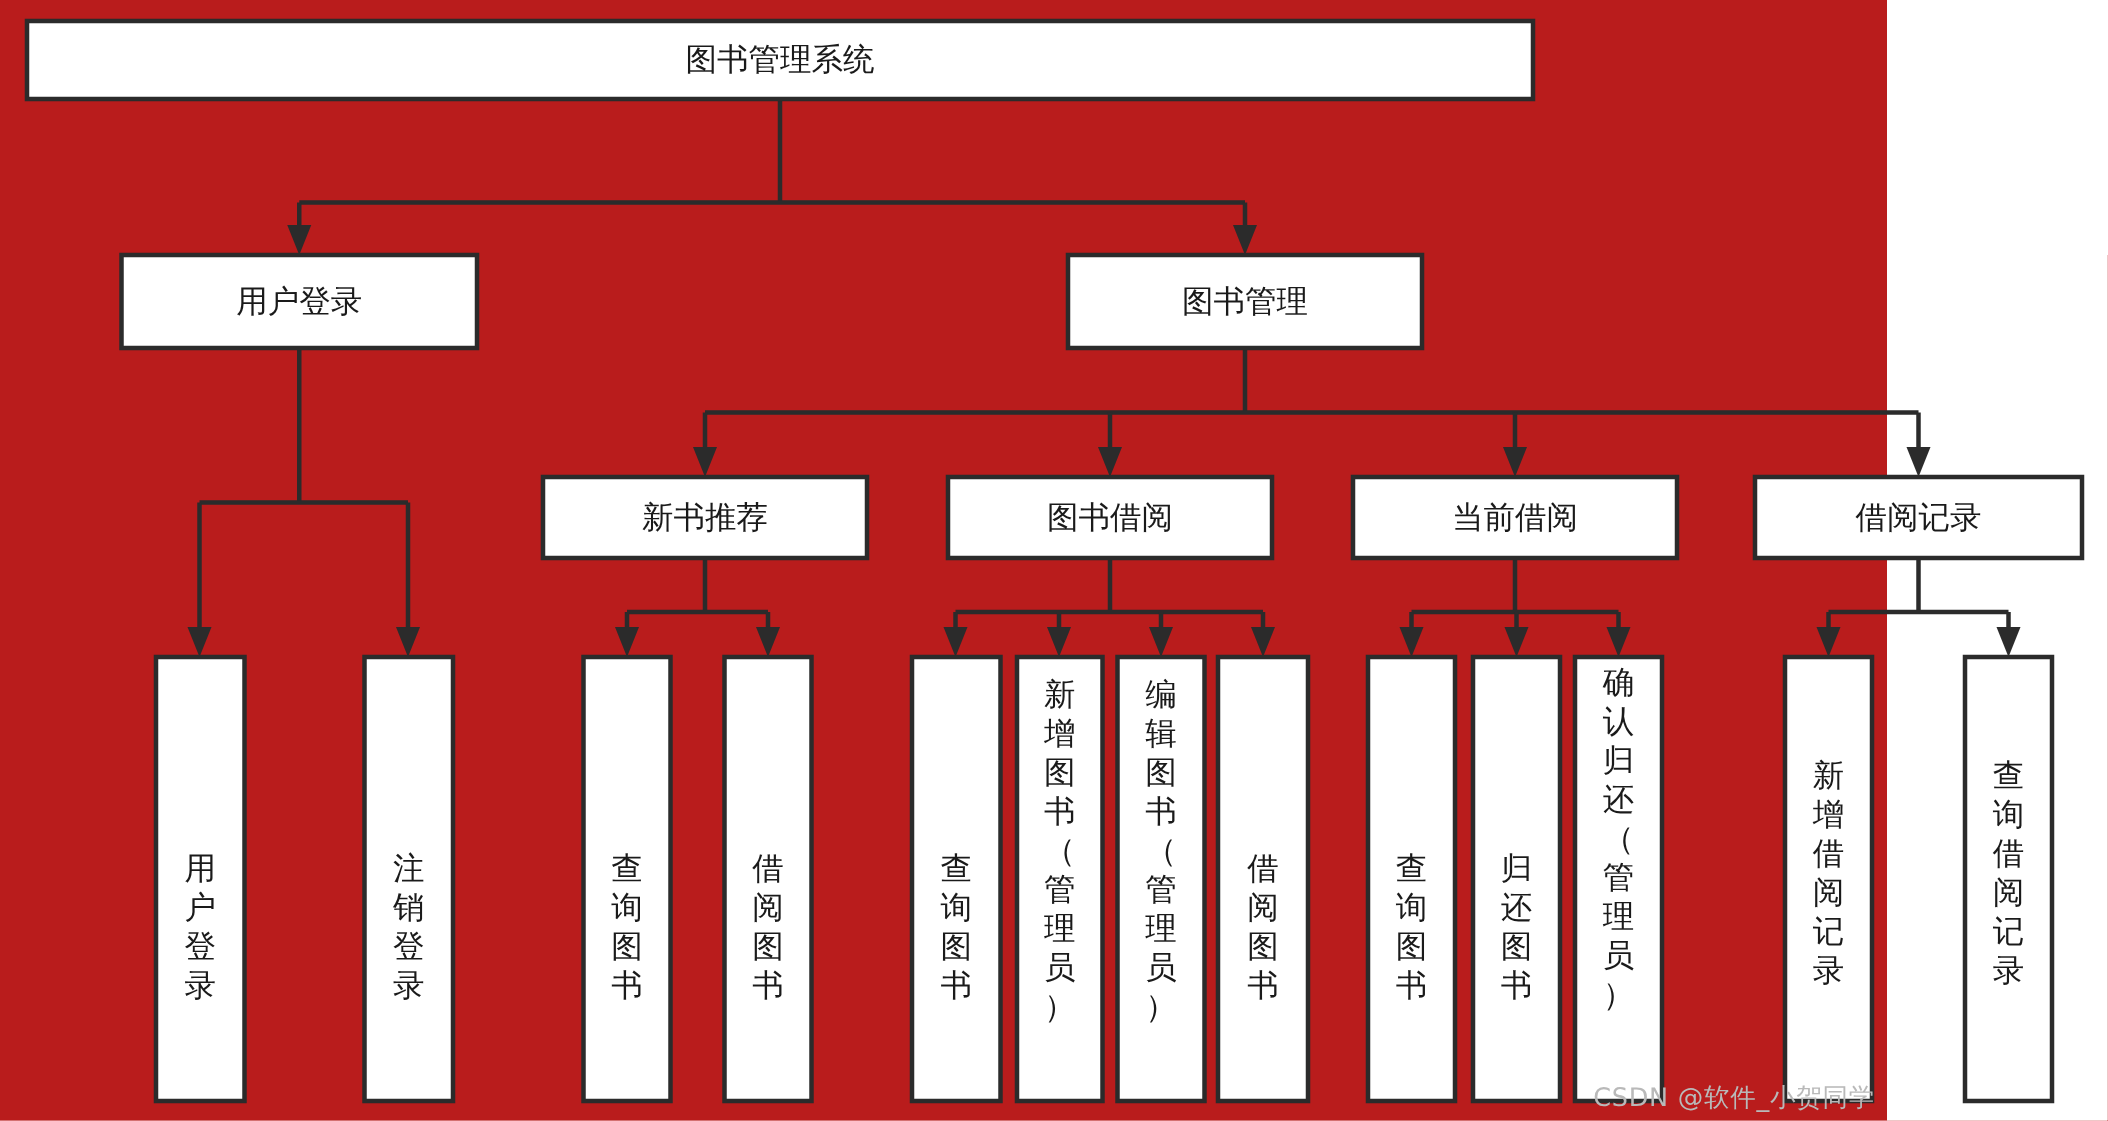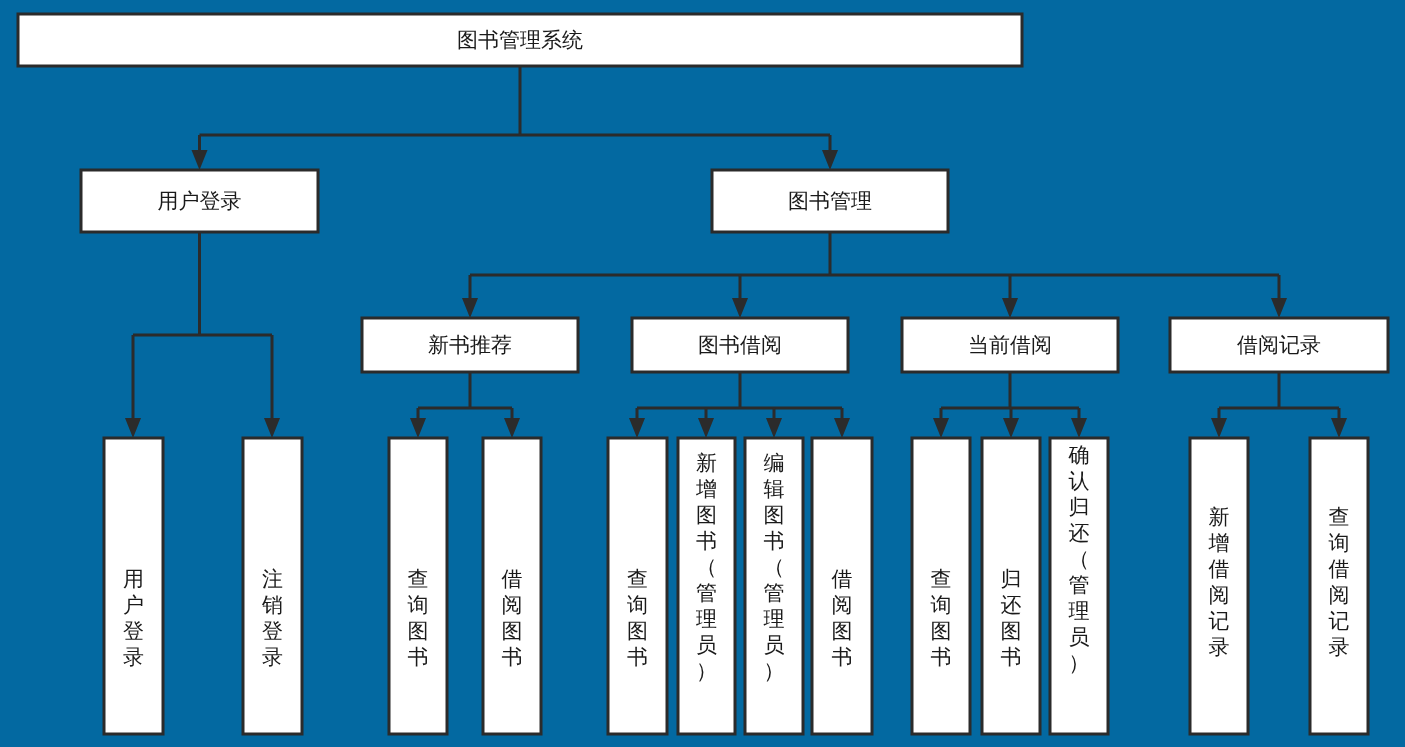--- a/index.html
+++ b/index.html
@@ -8,23 +8,23 @@
     background: #ffffff;
   }
   body {
     width: 1405px;
     height: 747px;
     font-family: "DejaVu Sans", "Liberation Sans", sans-serif;
     overflow: hidden;
   }
   #diagram-root {
     position: relative;
-    width: 1405px;
+    width: 1258px;
     height: 747px;
-    background: #0369a1;
+    background: #b91c1c;
   }
   svg.flow {
     position: absolute;
     top: 0;
     left: 0;
     width: 1405px;
     height: 747px;
   }
   .node-rect {
     fill: #ffffff;
@@ -229,14 +229,15 @@
       <rect class="node-rect" x="1190" y="438" width="58" height="296"></rect>
       <text class="node-label-v" x="1219" y="524"><tspan x="1219" dy="0">新</tspan><tspan x="1219" dy="26">增</tspan><tspan x="1219" dy="26">借</tspan><tspan x="1219" dy="26">阅</tspan><tspan x="1219" dy="26">记</tspan><tspan x="1219" dy="26">录</tspan></text>
     </g>
     <g>
       <rect class="node-rect" x="1310" y="438" width="58" height="296"></rect>
       <text class="node-label-v" x="1339" y="524"><tspan x="1339" dy="0">查</tspan><tspan x="1339" dy="26">询</tspan><tspan x="1339" dy="26">借</tspan><tspan x="1339" dy="26">阅</tspan><tspan x="1339" dy="26">记</tspan><tspan x="1339" dy="26">录</tspan></text>
     </g>
 
   </svg>
 
+  <div class="watermark">CSDN @软件_小贺同学</div>
 
 </div>
 
 </body></html>

